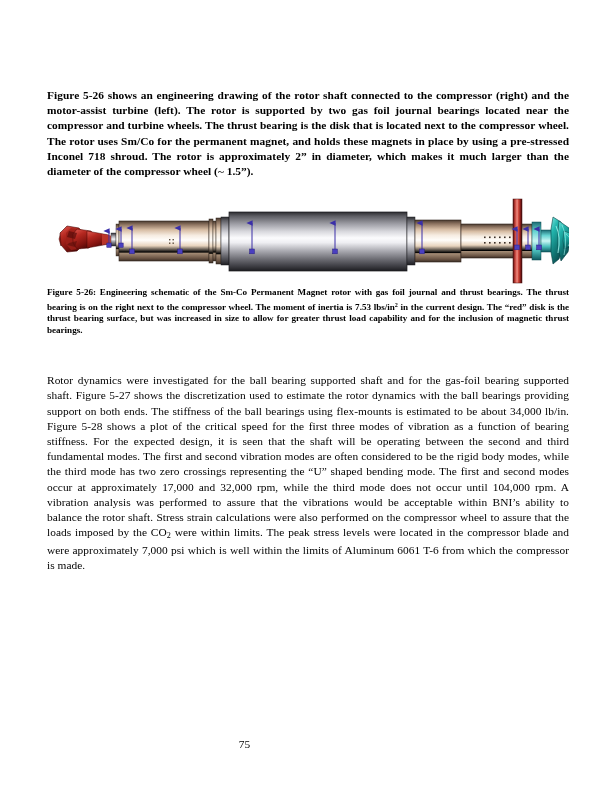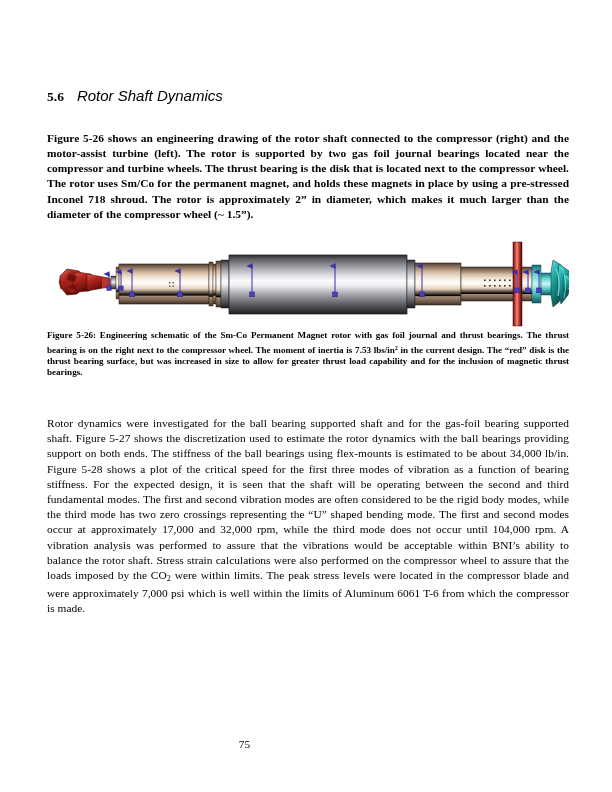--- a/index.html
+++ b/index.html
@@ -107,23 +107,20 @@
     font-size: 11.4px;
   }
 </style>
 </head>
 <body>
 
 <div class="page">
 
   <div class="content">
 
-    <h2 class="heading">
-      <span class="num">5.6</span><span class="ttl">Rotor Shaft Dynamics</span>
-    </h2>
 
     <p class="para p1">Figure 5-26 shows an engineering drawing of the rotor shaft connected to the compressor (right) and the motor-assist turbine (left).    The rotor is supported by two gas foil journal bearings located near the compressor and turbine wheels.  The thrust bearing is the disk that is located next to the compressor wheel.  The rotor uses Sm/Co for the permanent magnet, and holds these magnets in place by using a pre-stressed Inconel 718 shroud.  The rotor is approximately 2” in diameter, which makes it much larger than the diameter of the compressor wheel (~ 1.5”).</p>
 
     <div class="figure-block">
 
       <div class="figure-canvas">
         <svg width="522" height="92" viewBox="0 0 522 92" xmlns="http://www.w3.org/2000/svg">
           <defs>
 
             <linearGradient id="tan" x1="0" y1="0" x2="0" y2="1">

